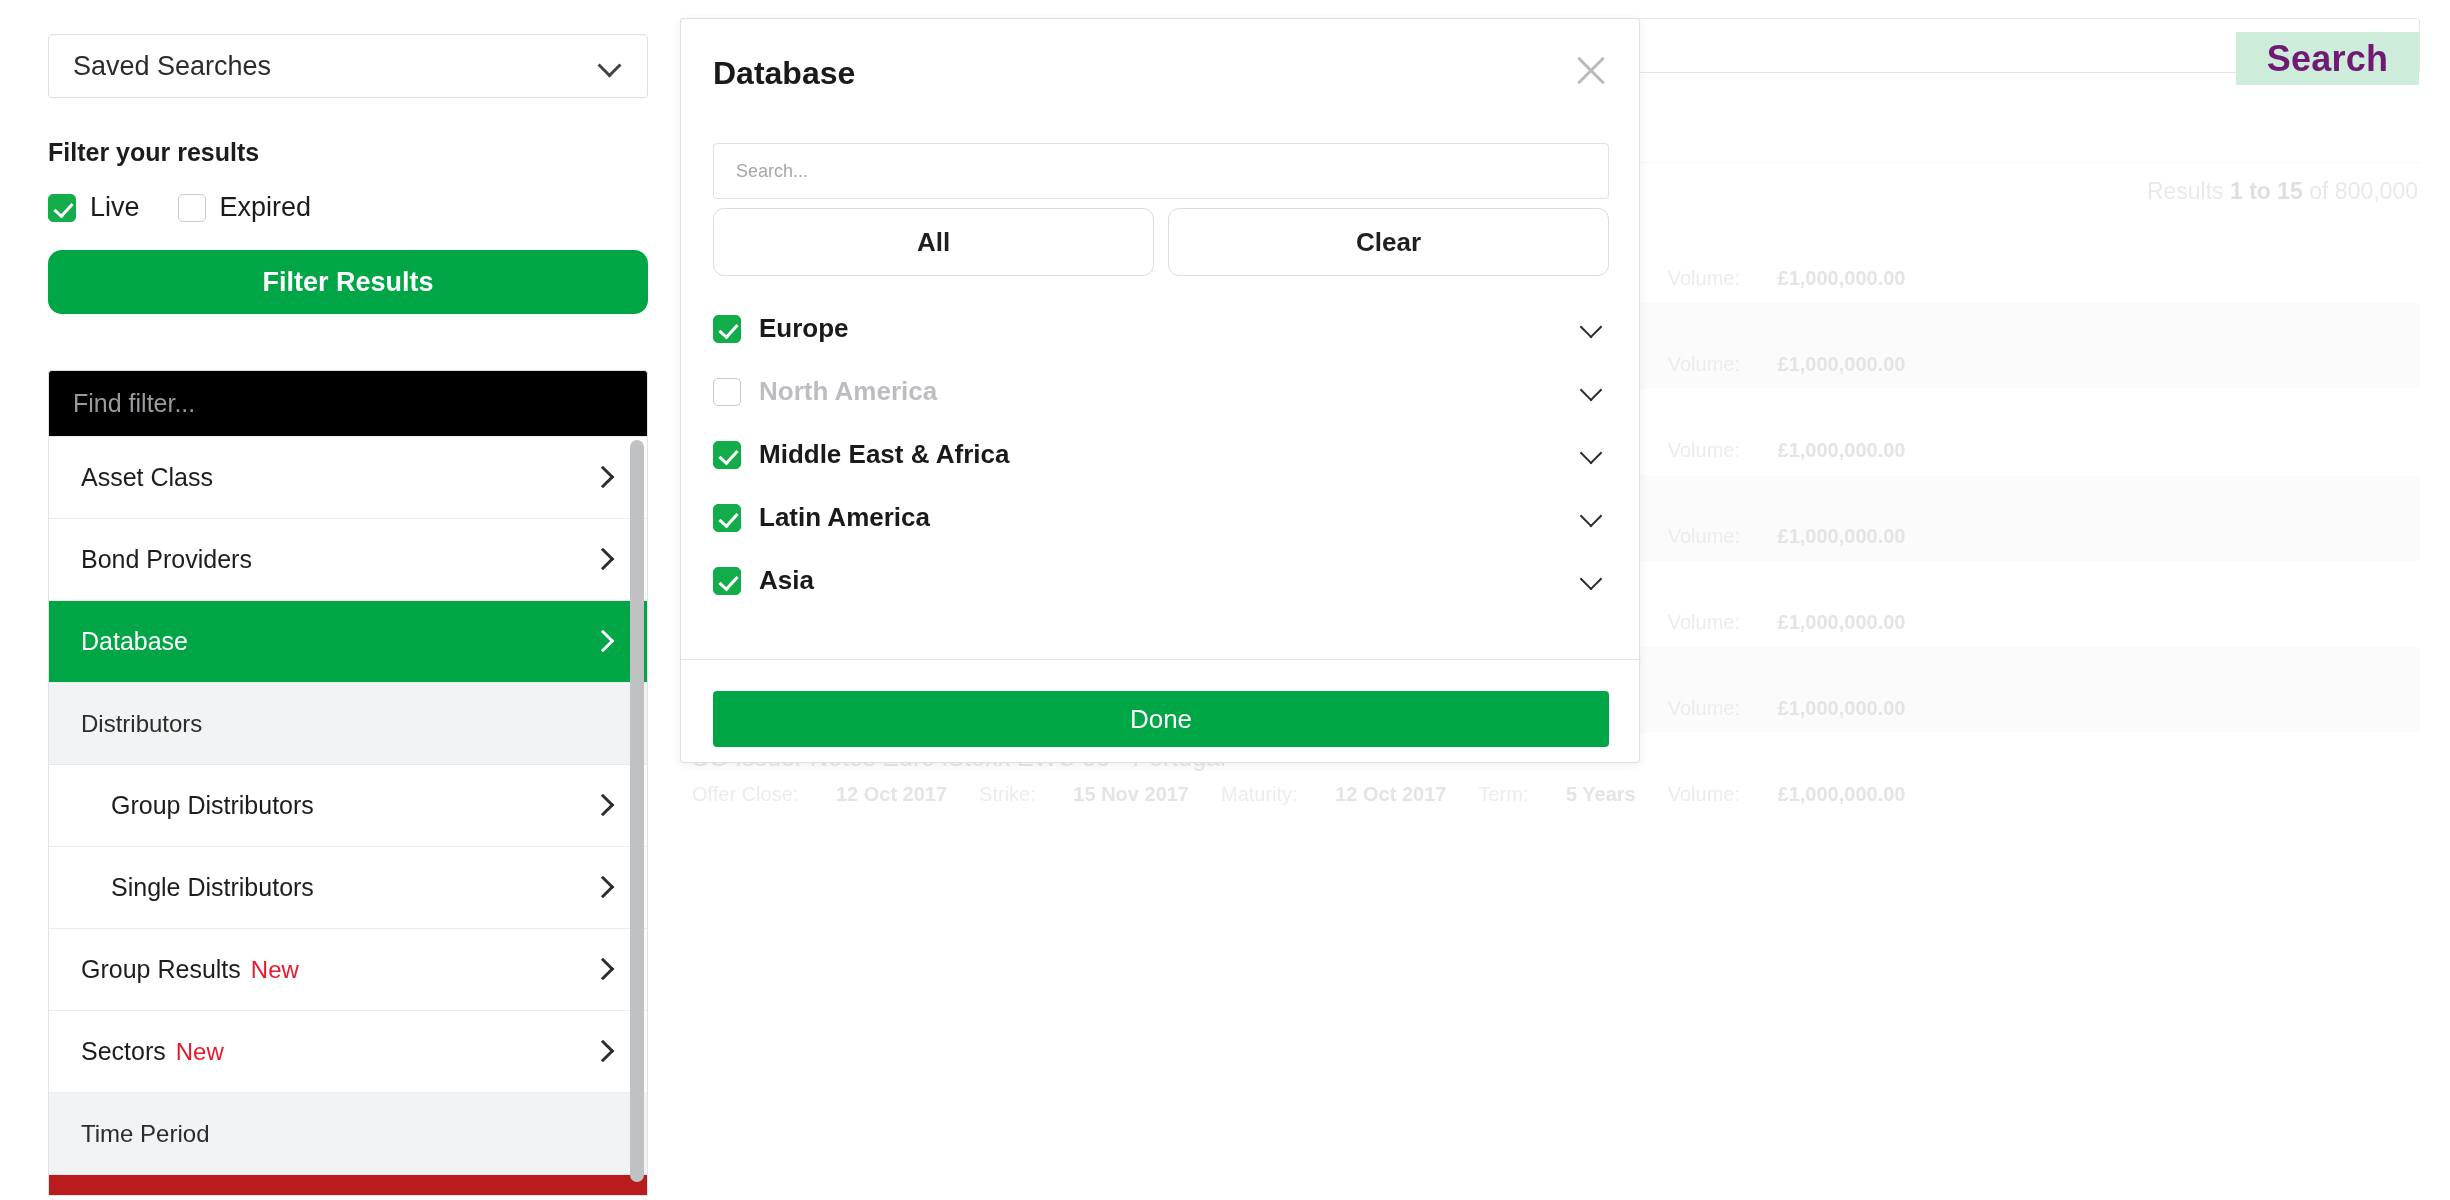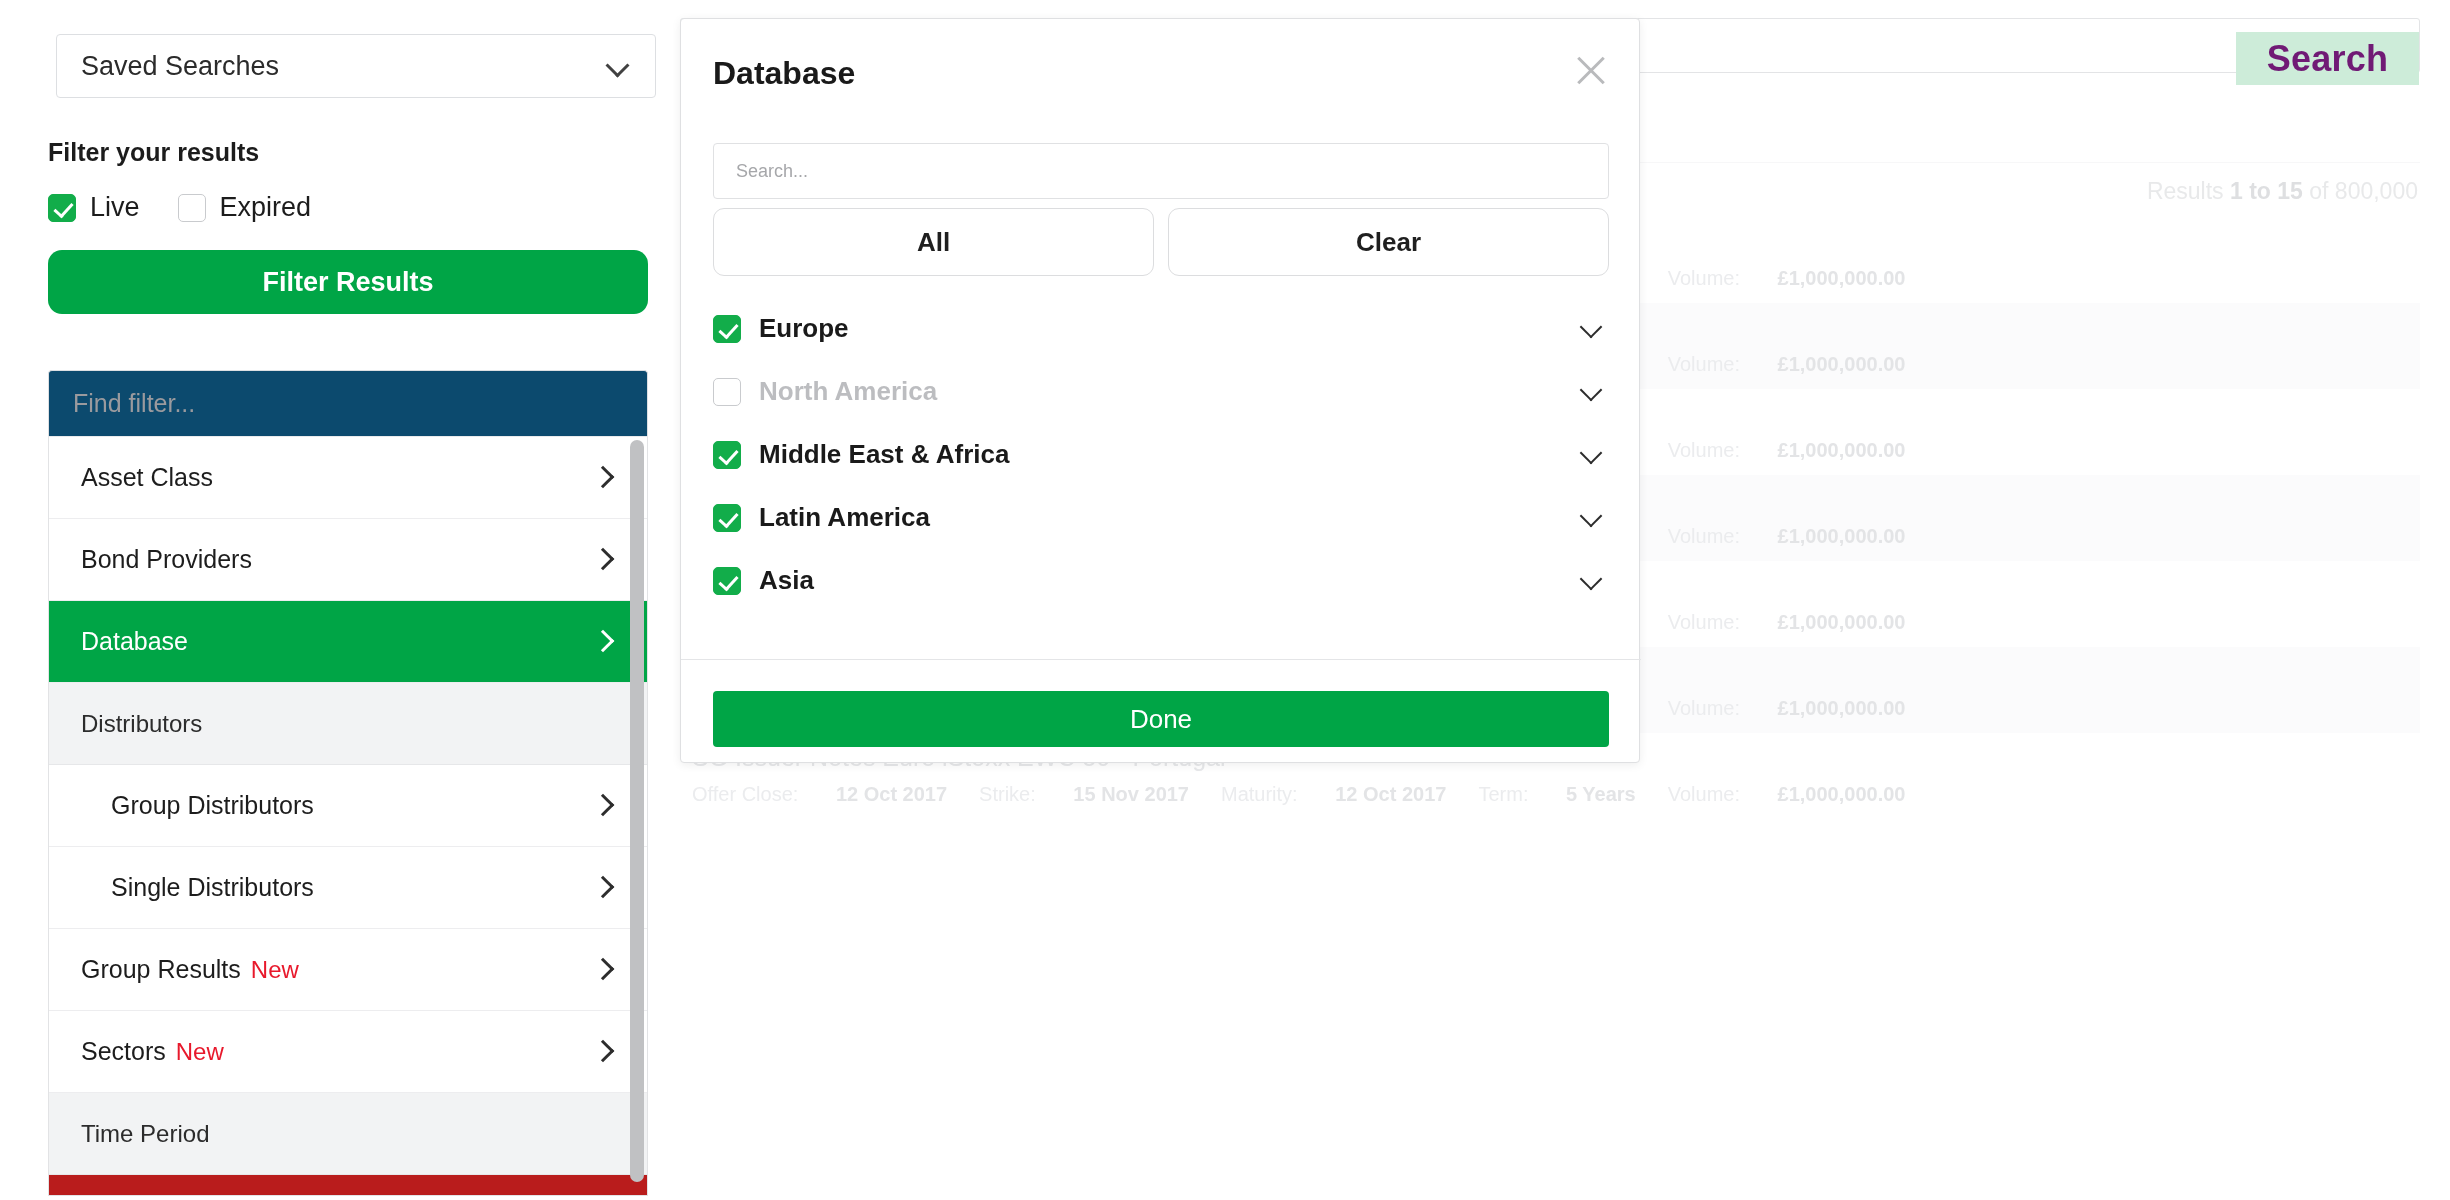--- a/index.html
+++ b/index.html
@@ -53,21 +53,21 @@
   }
   .result-meta span { margin-right: 32px; }
   .result-meta b { color: #e3e4e6; font-weight: bold; }
 
   
   .sidebar { position: absolute; left: 0; top: 0; width: 660px; height: 1200px; background:#fff; }
 
   .saved-select {
     position: absolute; left: 48px; top: 34px; width: 600px; height: 64px;
     border: 1px solid #dddfe2; border-radius: 4px; background:#fff;
-    display: flex; align-items: center; padding: 0 24px; margin-left: 8px;
+    display: flex; align-items: center; padding: 0 24px;
   }
   .saved-select-label { font-size: 27px; color: #2b2b2b; }
   .chev-down-sm {
     position: absolute; right: 26px; top: 50%; transform: translateY(-50%);
     width: 22px; height: 22px;
   }
   .chev-down-sm::before {
     content: ""; position: absolute; left: 2px; top: 2px;
     width: 14px; height: 14px;
     border-right: 3px solid #414141; border-bottom: 3px solid #414141;
@@ -98,21 +98,21 @@
     position: absolute; left: 48px; top: 250px; width: 600px; height: 64px;
     background: #00a546; color: #fff; border-radius: 14px;
     display: flex; align-items: center; justify-content: center;
     font-size: 27px; font-weight: bold;
   }
 
   .find-filter {
     position: absolute; left: 48px; top: 370px; width: 600px; height: 66px;
     border: 1px solid #dddfe2; border-bottom: none; border-radius: 4px 4px 0 0;
     display: flex; align-items: center; padding: 0 24px;
-    font-size: 25px; color: #9a9a9e; background:#0c4a6e;
+    font-size: 25px; color: #9a9a9e; background:#000000;
   }
 
   .filter-list {
     position: absolute; left: 48px; top: 436px; width: 600px; height: 760px;
     border: 1px solid #e2e3e5; border-top: 1px solid #e9eaec;
     background: #b91c1c; overflow: hidden;
   }
   .filter-item {
     position: relative; height: 82px; border-bottom: 1px solid #ededef;
     display: flex; align-items: center; padding: 0 0 0 32px;

